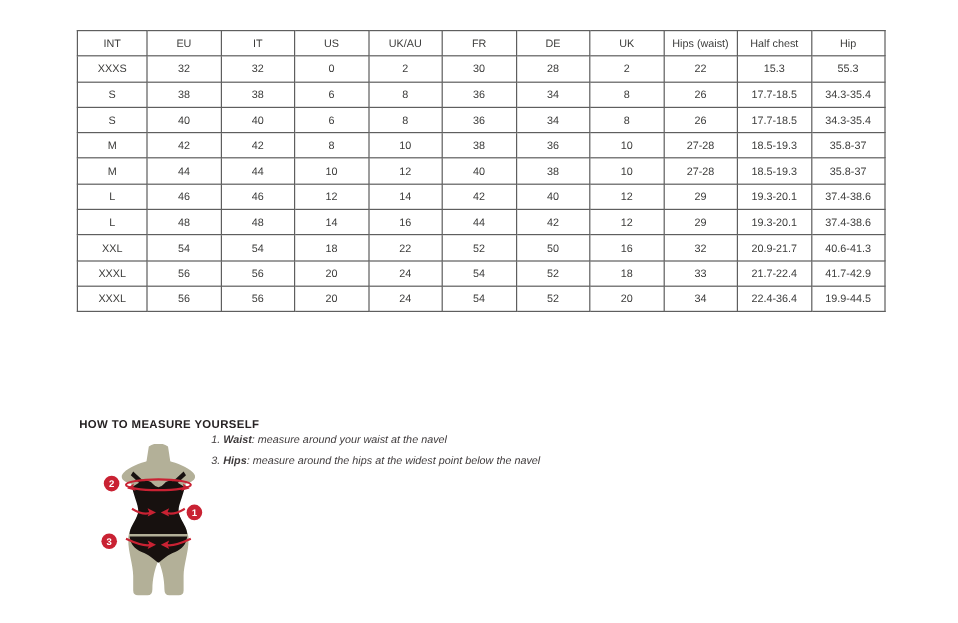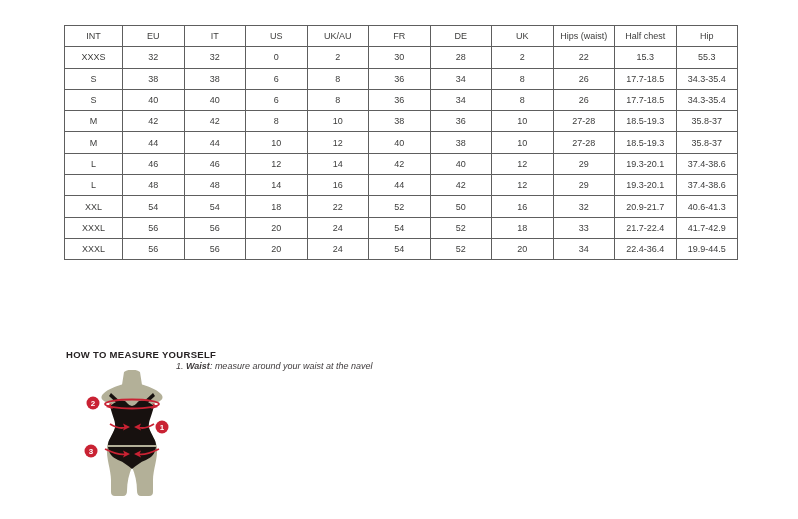--- a/index.html
+++ b/index.html
@@ -285,13 +285,17 @@
       <text class="badge-num" x="13" y="84" text-anchor="middle">3</text>
     </g>
   </svg>
 </div>
 
 <ol class="steps">
   <li>
     <span>1.</span>
     <span class="term">Waist</span><span>: measure around your waist at the navel</span>
   </li>
+  <li>
+    <span>3.</span>
+    <span class="term">Hips</span><span>: measure around the hips at the widest point below the navel</span>
+  </li>
 </ol>
 
 </body></html>

